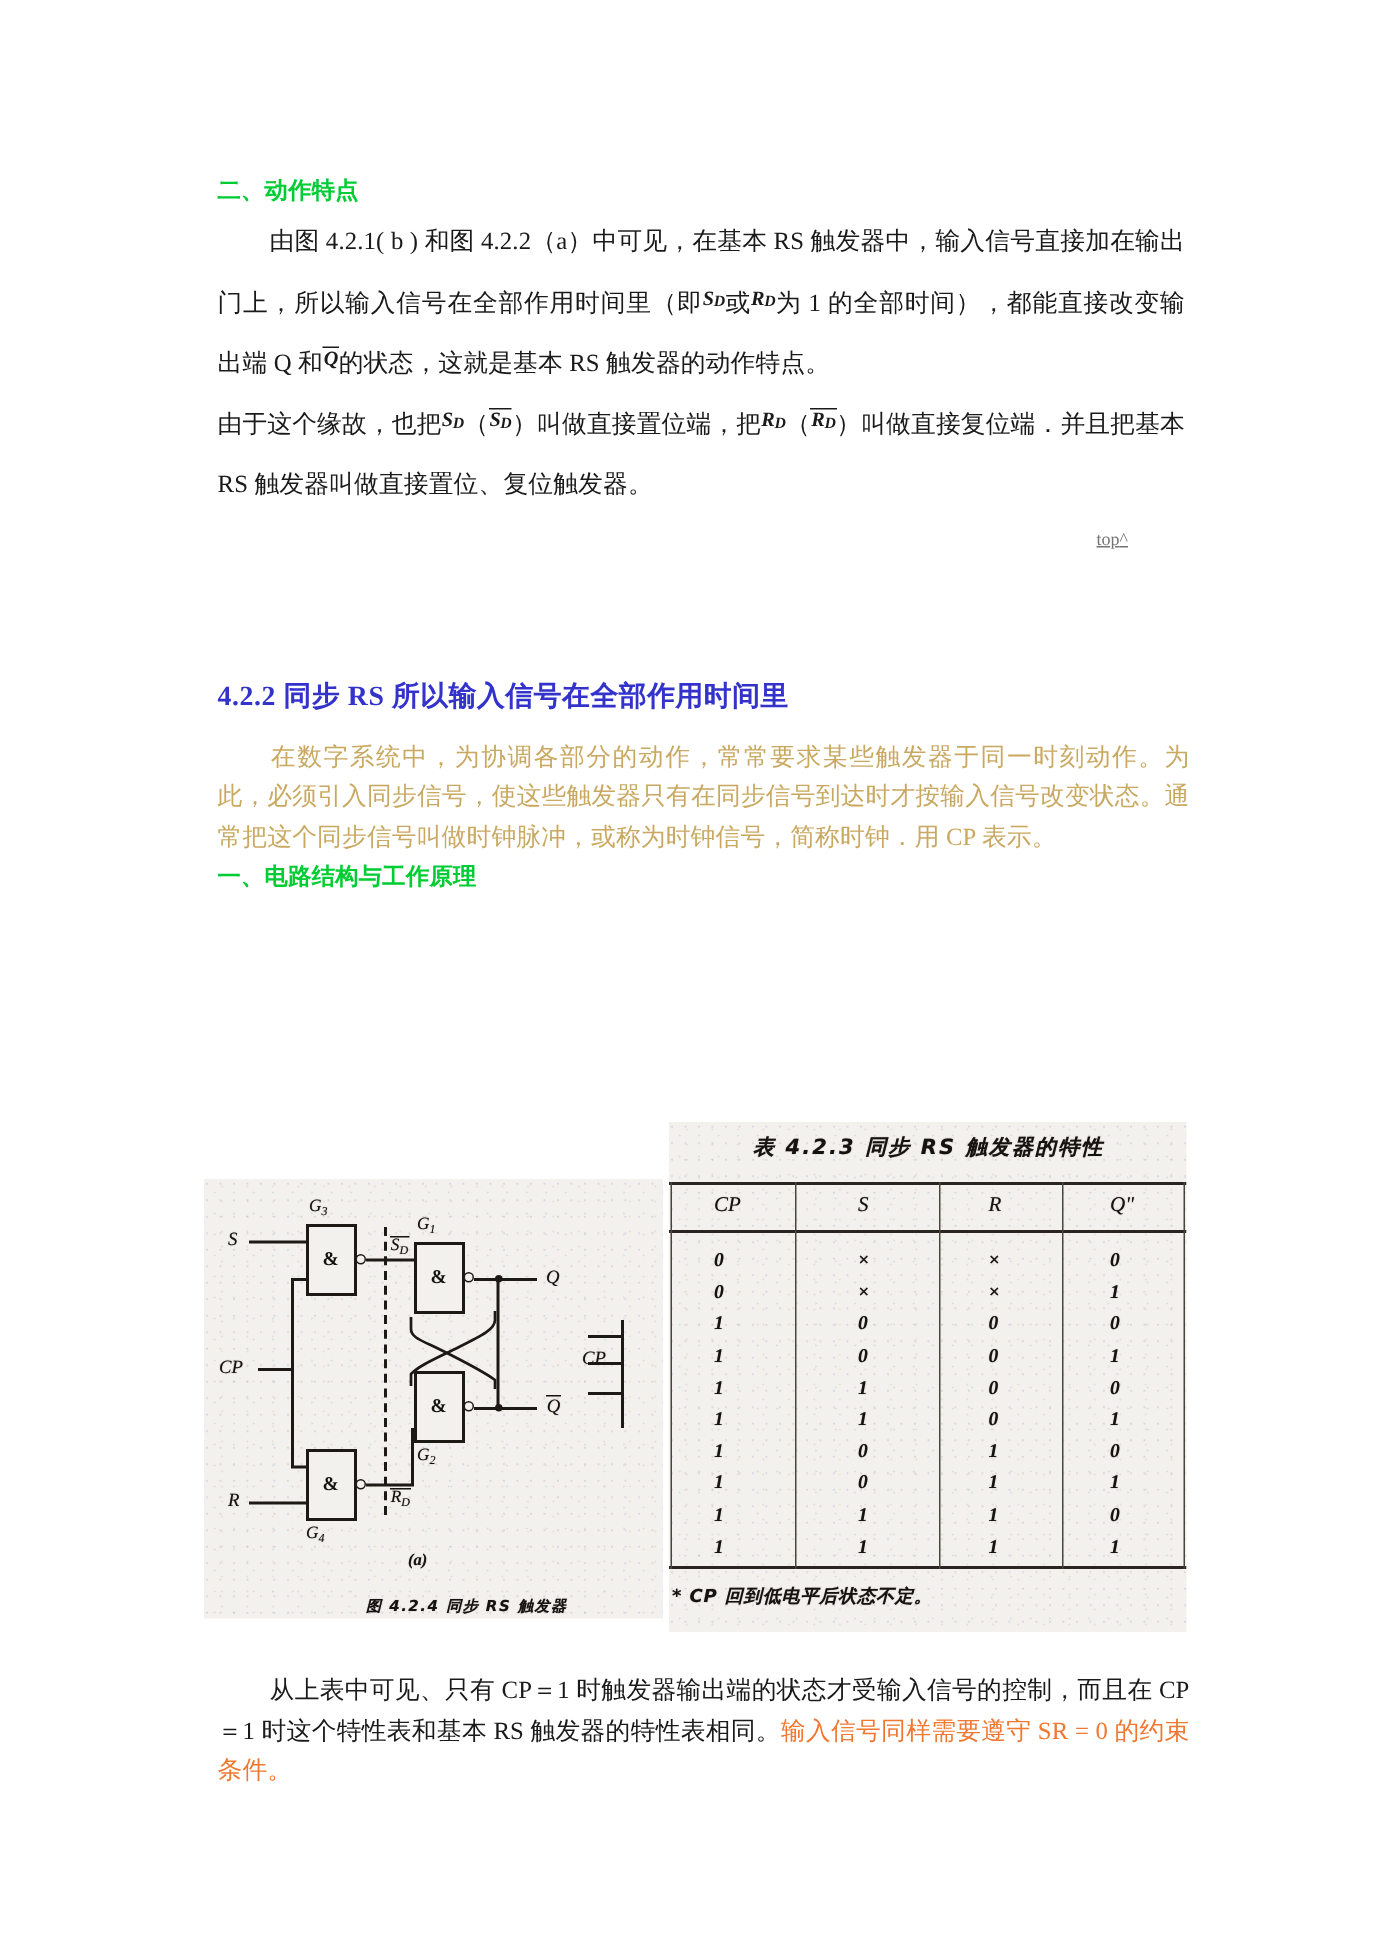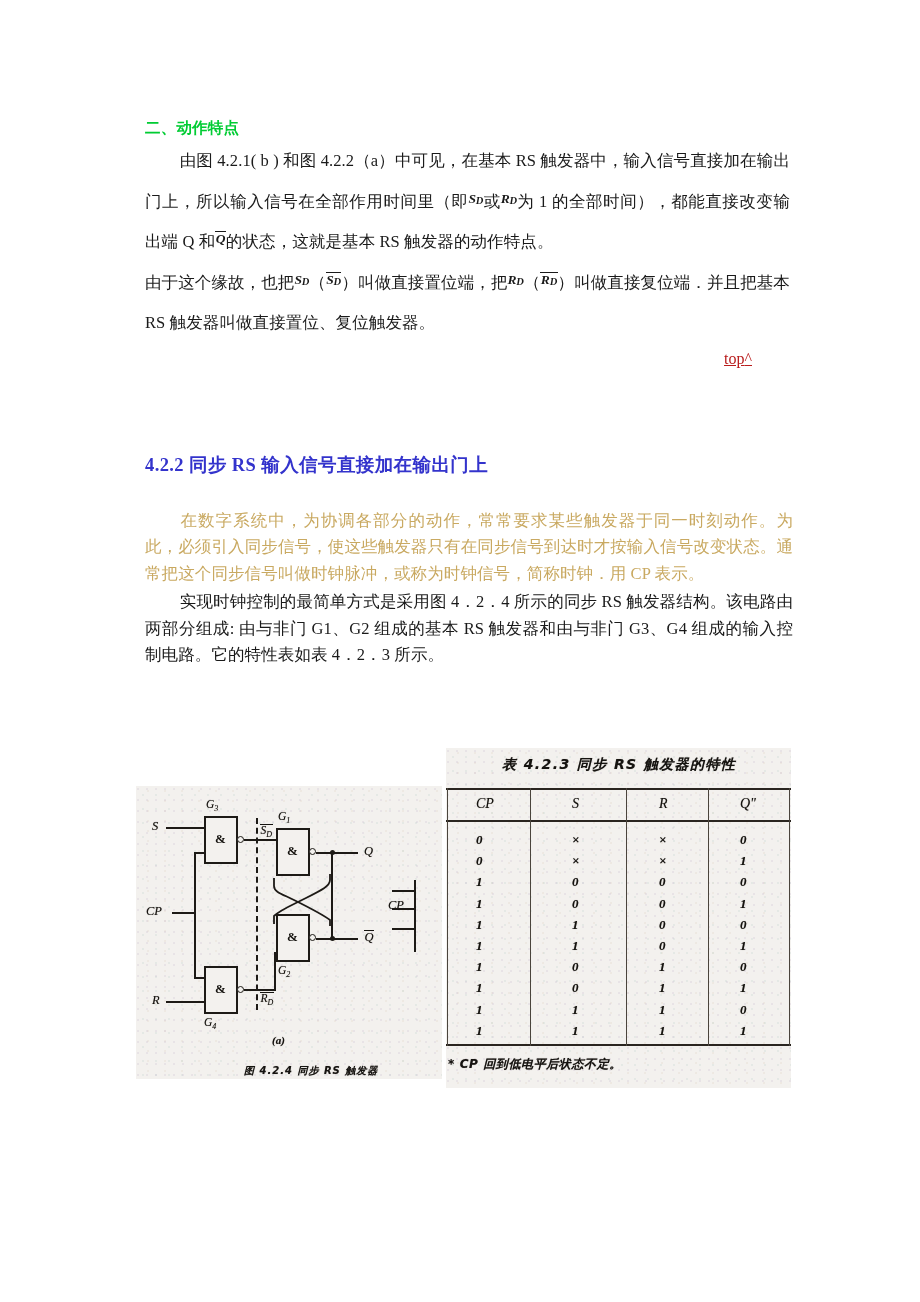--- a/index.html
+++ b/index.html
@@ -95,23 +95,23 @@
   
   .toplink-row {
     position: absolute;
     left: 145px;
     top: 350px;
     width: 645px;
     text-align: right;
     padding-right: 38px;
   }
   .toplink {
-    color: #b91c1c;
+    color: #737373;
     text-decoration: underline;
-    font-size: 16px;
+    font-size: 12px;
     font-family: "Liberation Serif", "DejaVu Serif", serif;
     cursor: pointer;
   }
 
   
   .figband {
     position: absolute;
     left: 0;
     top: 748px;
     width: 920px;
@@ -229,31 +229,29 @@
     <p class="para wide">
       <span>由于这个缘故，也把</span><span class="bold-ital sup-var"><span>S</span><span class="sub-d">D</span></span><span>（</span><span class="bold-ital sup-var ovl"><span>S</span><span class="sub-d">D</span></span><span>）</span><span>叫做直接置位端，把</span><span class="bold-ital sup-var"><span>R</span><span class="sub-d">D</span></span><span>（</span><span class="bold-ital sup-var ovl"><span>R</span><span class="sub-d">D</span></span><span>）</span><span>叫做直接复位端．并且把基本 RS 触发器叫做直接置位、复位触发器。</span>
     </p>
   </div>
 
   <div class="toplink-row">
     <a class="toplink" href="#"><span>top</span><span>^</span></a>
   </div>
 
   <div style="position:absolute; left:145px; top:452px; width:648px;">
-    <h2 class="h-blue">4.2.2  同步 RS 输入信号直接加在输出门上</h2>
-
-    <p class="para olive" style="margin-top:28px;">
+    <h2 class="h-blue">4.2.2  同步 RS 所以输入信号在全部作用时间里</h2>
+
+    <p class="para olive" style="margin-top:12px;">
       <span class="indent"></span><span>在数字系统中，为协调各部分的动作，常常要求某些触发器于同一时刻动作。为此，必须引入同步信号，使这些触发器只有在同步信号到达时才按输入信号改变状态。通常把这个同步信号叫做时钟脉冲，或称为时钟信号，简称时钟．用 CP 表示。</span>
     </p>
 
 
-
-    <p class="para tight" style="margin-top:1px;">
-      <span class="indent"></span><span>实现时钟控制的最简单方式是采用图 4．2．4 所示的同步 RS 触发器结构。该电路由两部分组成: 由与非门 G1、G2 组成的基本 RS 触发器和由与非门 G3、G4 组成的输入控制电路。它的特性表如表 4．2．3 所示。</span>
-    </p>
+    <h3 class="h-green" style="margin-top:1px;">一、电路结构与工作原理</h3>
+
   </div>
 
   <div class="figband">
 
     <div class="fig" id="fig-circuit">
       <div class="fig-inner">
 
         <div class="gate" style="left:68px; top:30px; width:34px; height:48px;"></div>
         <div class="amp" style="left:79px; top:45px;">&amp;</div>
         <div class="bubble" style="left:101px; top:50px;"></div>
@@ -390,14 +388,19 @@
             <div class="scan scan-b" style="left: 126px; top: 274.8px; font-size: 13px;">1</div>
             <div class="scan scan-b" style="left: 213px; top: 274.8px; font-size: 13px;">1</div>
             <div class="scan scan-b" style="left: 294px; top: 274.8px; font-size: 13px;">1</div>
           </div>
 
         <div class="scan scan-cn" style="left:2px; top:308px; font-size:12px; letter-spacing:0.6px;">* CP 回到低电平后状态不定。</div>
       </div>
     </div>
   </div>
 
+  <div class="closing">
+    <p class="para tight">
+      <span class="indent"></span><span>从上表中可见、只有 CP＝1 时触发器输出端的状态才受输入信号的控制，而且在 CP＝1 时这个特性表和基本 RS 触发器的特性表相同。</span><span class="orange">输入信号同样需要遵守 SR = 0 的约束条件。</span>
+    </p>
+  </div>
 
 </div>
 
 </body></html>

